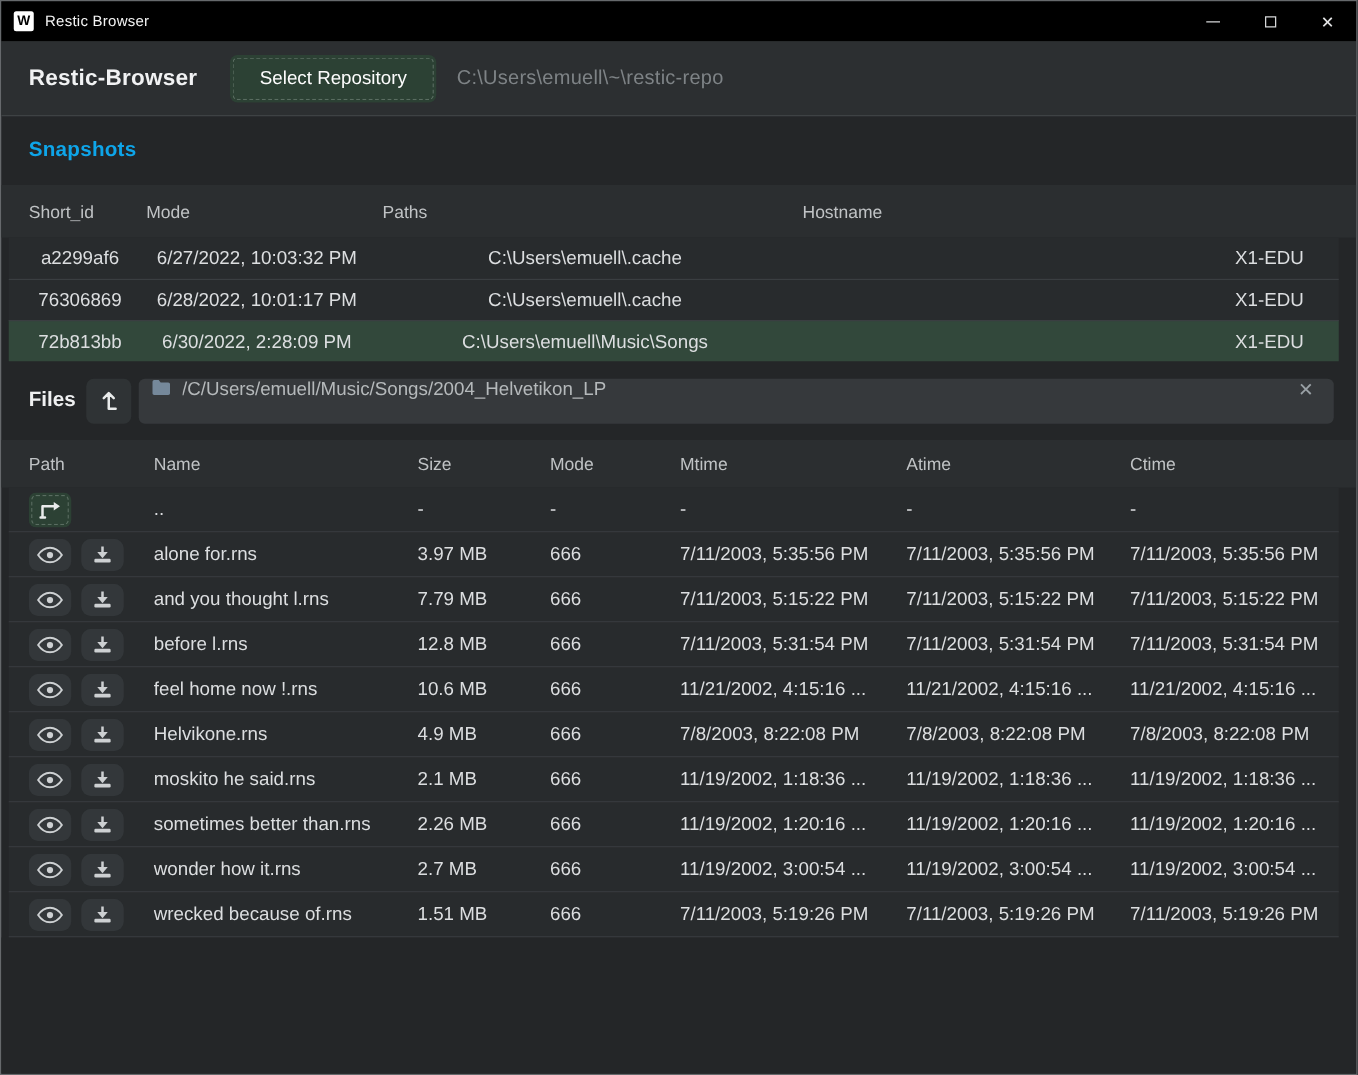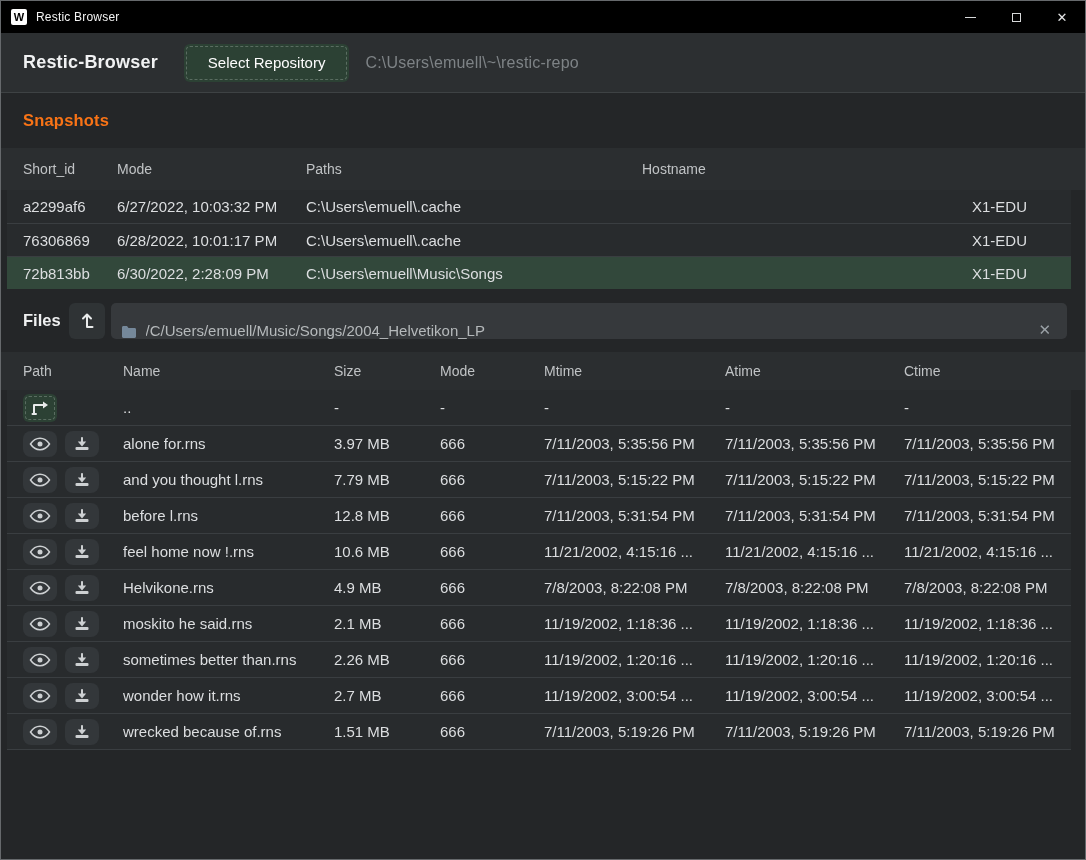--- a/index.html
+++ b/index.html
@@ -46,52 +46,52 @@
     background:var(--accent-green,#2c4134);
     border:none; border-radius:6px;
     outline:1px dashed rgba(210,225,215,.28); outline-offset:-3px;
     color:#fdfdfd; font-family:inherit; font-size:15px; font-weight:normal;
     display:flex; align-items:center; cursor:pointer;
   }
   .repo-path { margin-left:16px; font-size:16px; color:#7e8386; letter-spacing:.2px; }
 
   
   .section-band { height:55px; flex:0 0 55px; display:flex; align-items:center; padding:0 22px; }
-  .section-title { font-size:16.5px; font-weight:bold; color:#f97316; letter-spacing:.2px; }
+  .section-title { font-size:16.5px; font-weight:bold; color:#0ea5e9; letter-spacing:.2px; }
 
   
   .table-head {
     background:#2b2e30; display:grid; align-items:center;
     padding-left:22px; font-size:14px; color:#c0c3c5;
   }
   .table-body { display:flex; flex-direction:column; }
   .trow {
     display:grid; align-items:center;
     margin:0 14px 0 6px; padding-left:16px;
     background:#282b2d; font-size:15px; color:#dcdee0;
   }
   .cell { overflow:hidden; white-space:nowrap; text-overflow:ellipsis; padding-right:12px; }
 
   
   .snap-grid { grid-template-columns:94px 189px 336px 330px 1fr; }
   .snap-head { height:42px; flex:0 0 42px; }
-  .snap-row { height:33px; flex:0 0 33px; cursor:pointer; }
+  .snap-row { height:33px; flex:0 0 33px; cursor:pointer;text-align:center; }
   .snap-row + .snap-row { border-top:1px solid #3a3e41; }
   .snap-row.selected { background:var(--selection-green,#32483b); border-top-color:#3a3e41; }
 
   
   .files-band { height:63px; flex:0 0 63px; display:flex; align-items:center; padding:0 18px 0 22px; }
   .files-title { font-size:16.5px; font-weight:bold; color:#eff0f1; margin-right:8px; }
   .dump-btn {
     width:36px; height:36px; background:#2f3335; border:none; border-radius:6px;
     display:flex; align-items:center; justify-content:center; cursor:pointer; flex:0 0 36px;
   }
   .pathbar {
     margin-left:6px; flex:1; height:36px; background:#36393c; border-radius:5px;
-    display:flex; align-items:flex-end; padding:0 12px 0 10px;
+    display:flex; align-items:flex-start; padding:0 12px 0 10px;
   }
   .pathbar-text { margin-left:9px; font-size:15px; color:#b5b9bb; flex:1;
     overflow:hidden; white-space:nowrap; text-overflow:ellipsis; }
   .pathbar-close { background:none; border:none; color:#9aa1a6; font-size:15px;
     line-height:1; cursor:pointer; padding:2px 4px; font-family:inherit; }
 
   
   .files-grid { grid-template-columns:100px 211px 106px 104px 181px 179px 1fr; }
   .files-head { height:38px; flex:0 0 38px; }
   .file-row { height:36px; flex:0 0 36px; border-bottom:1px solid #3a3e41; }

